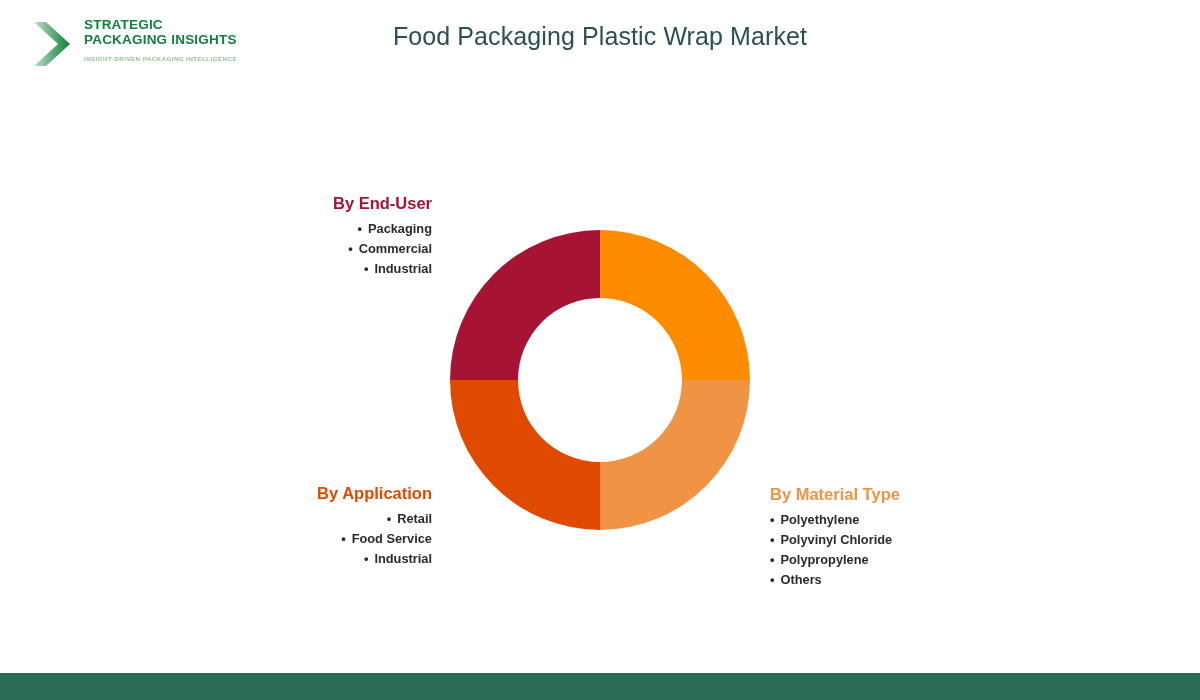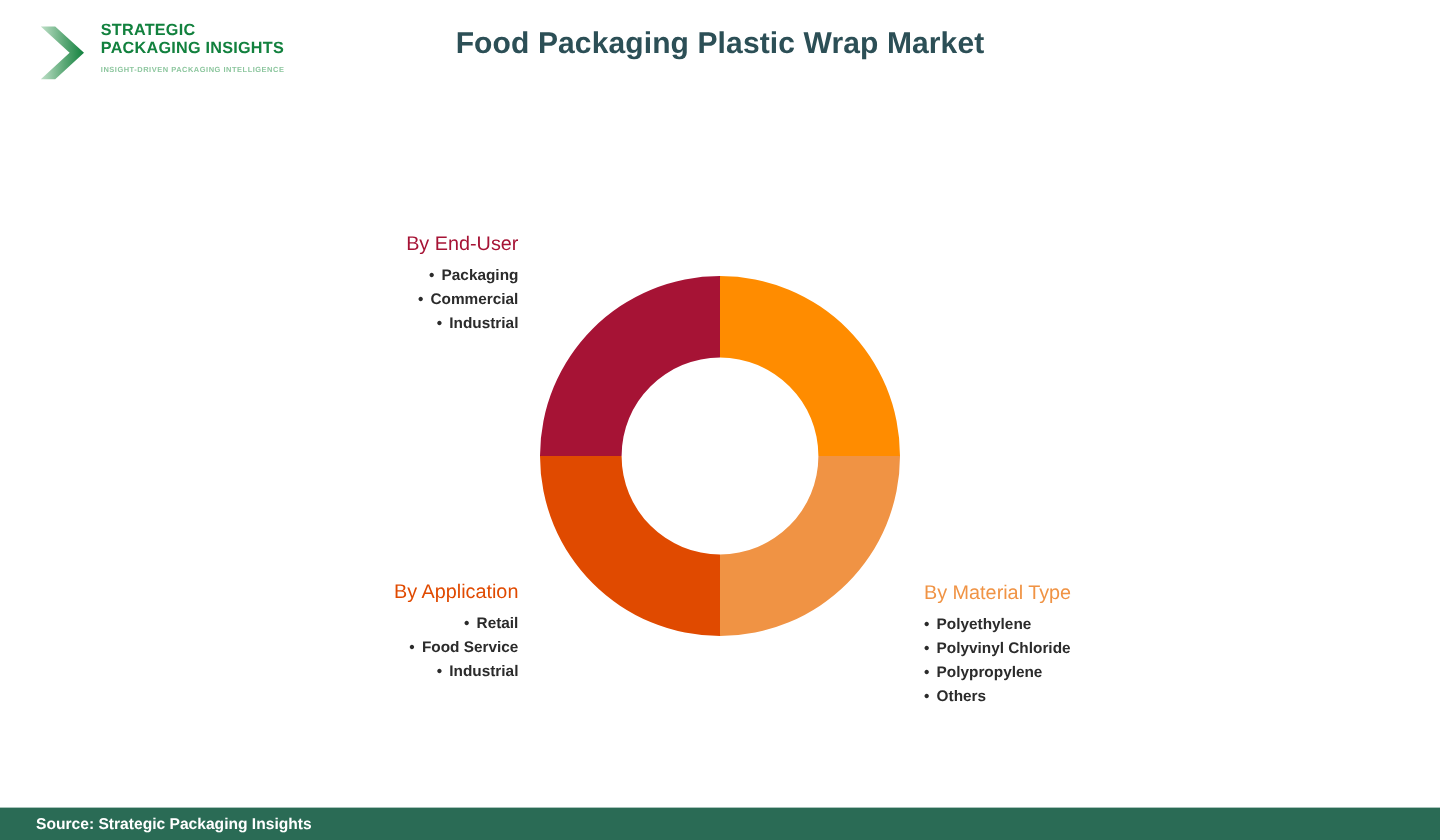--- a/index.html
+++ b/index.html
@@ -20,32 +20,32 @@
     color:#12813E; line-height:14.5px;
   }
   .logo-tagline {
     margin-top:8px; font-size:6.2px; font-weight:bold;
     letter-spacing:.45px; color:#8CC69E; white-space:nowrap;
   }
 
   
   .title {
     position:absolute; left:0; top:22px; width:1200px;
-    text-align:center; font-size:25px; font-weight:bold;
+    text-align:center; font-size:25px; font-weight:normal;
     color:#2C4F56; letter-spacing:.1px;
   }
 
   
   .donut-wrap { position:absolute; left:450px; top:230px; width:300px; height:300px; }
   .donut-wrap svg { display:block; }
 
   
   .seg { position:absolute; }
   .seg-head {
-    font-size:16.5px; font-weight:normal; margin-bottom:6px; white-space:nowrap;
+    font-size:16.5px; font-weight:bold; margin-bottom:6px; white-space:nowrap;
   }
   .seg ul { list-style:none; }
   .seg li {
     font-size:12.8px; font-weight:bold; color:#2B2B2B;
     line-height:20px; white-space:nowrap;
   }
   .seg li::before { content:"\2022"; margin-right:6px; }
 
   .seg-left { text-align:right; }
   .seg-right { text-align:left; }
@@ -127,16 +127,15 @@
     <div class="seg-head" style="color:#F09344">By Material Type</div>
     <ul>
       <li>Polyethylene</li>
       <li>Polyvinyl Chloride</li>
       <li>Polypropylene</li>
       <li>Others</li>
     </ul>
   </div>
 
   <div class="footer">
-    <div>Source: Strategic Packaging Insights</div>
   </div>
 
 </div>
 
 </body></html>

